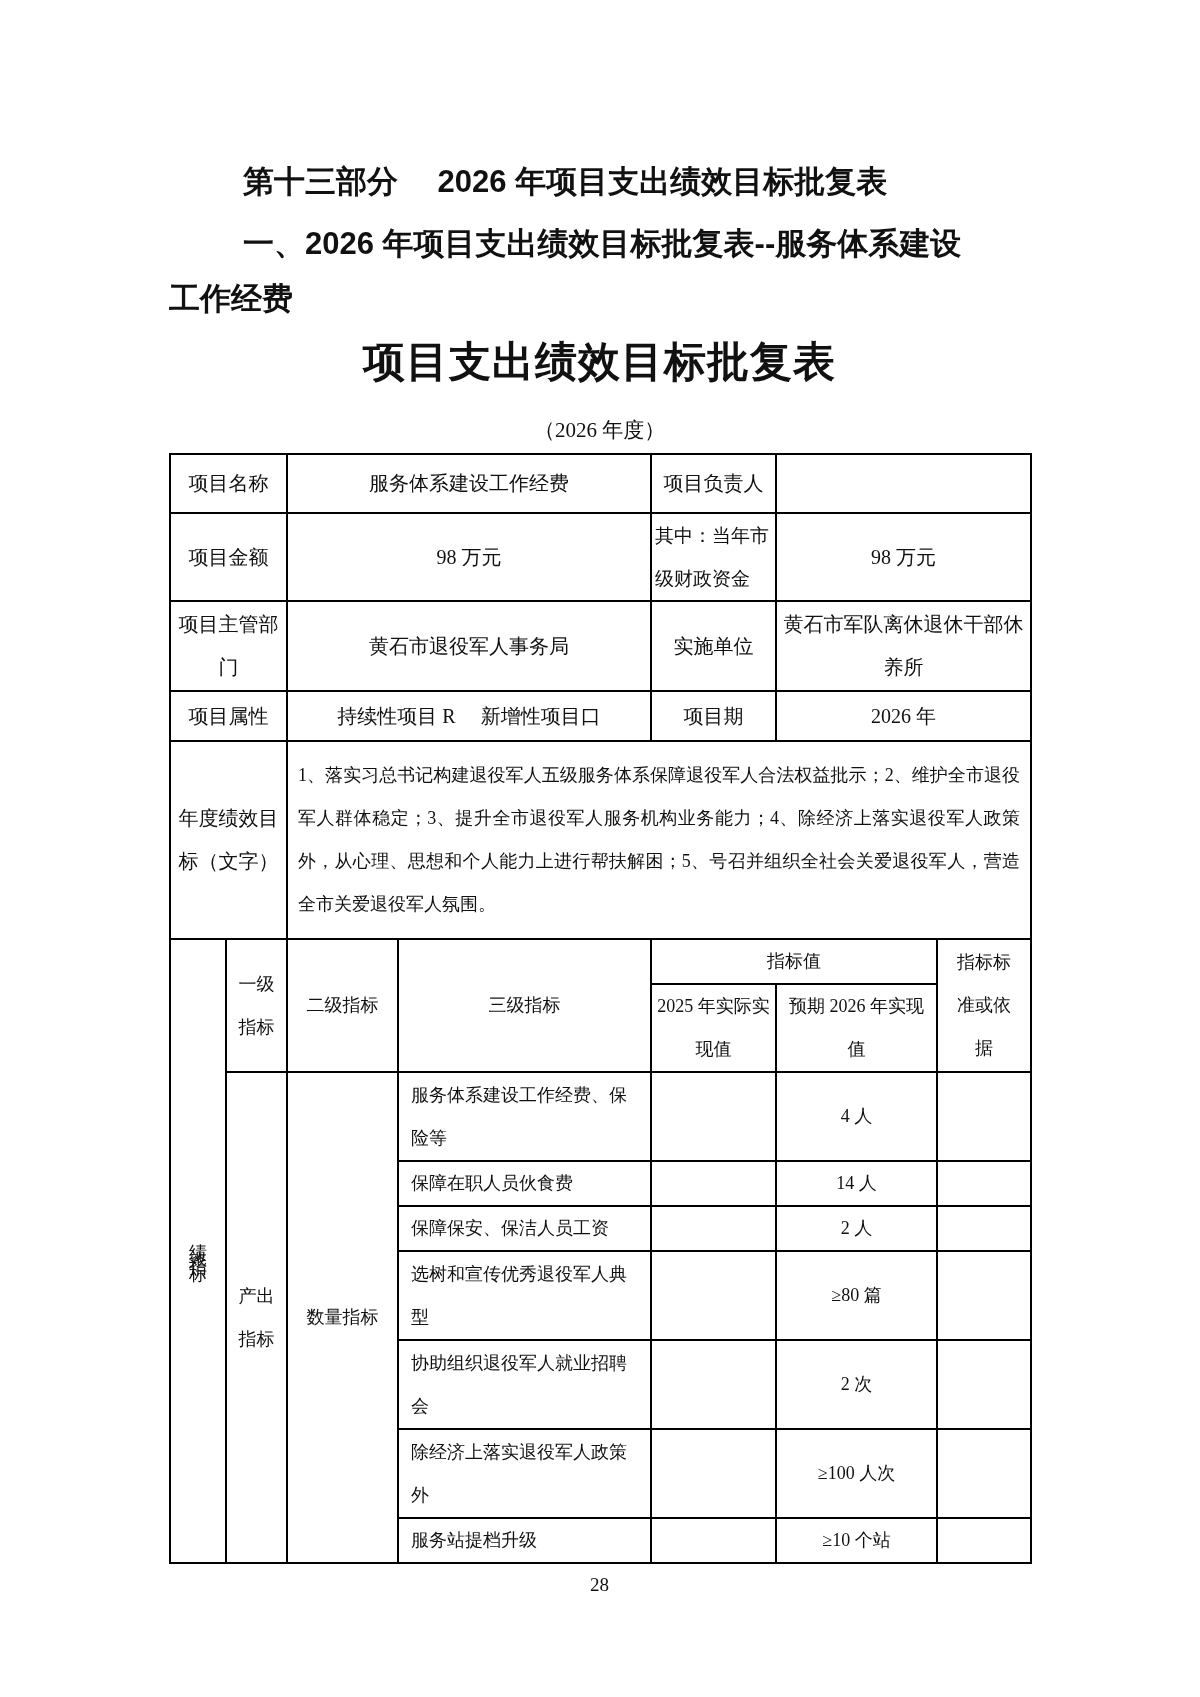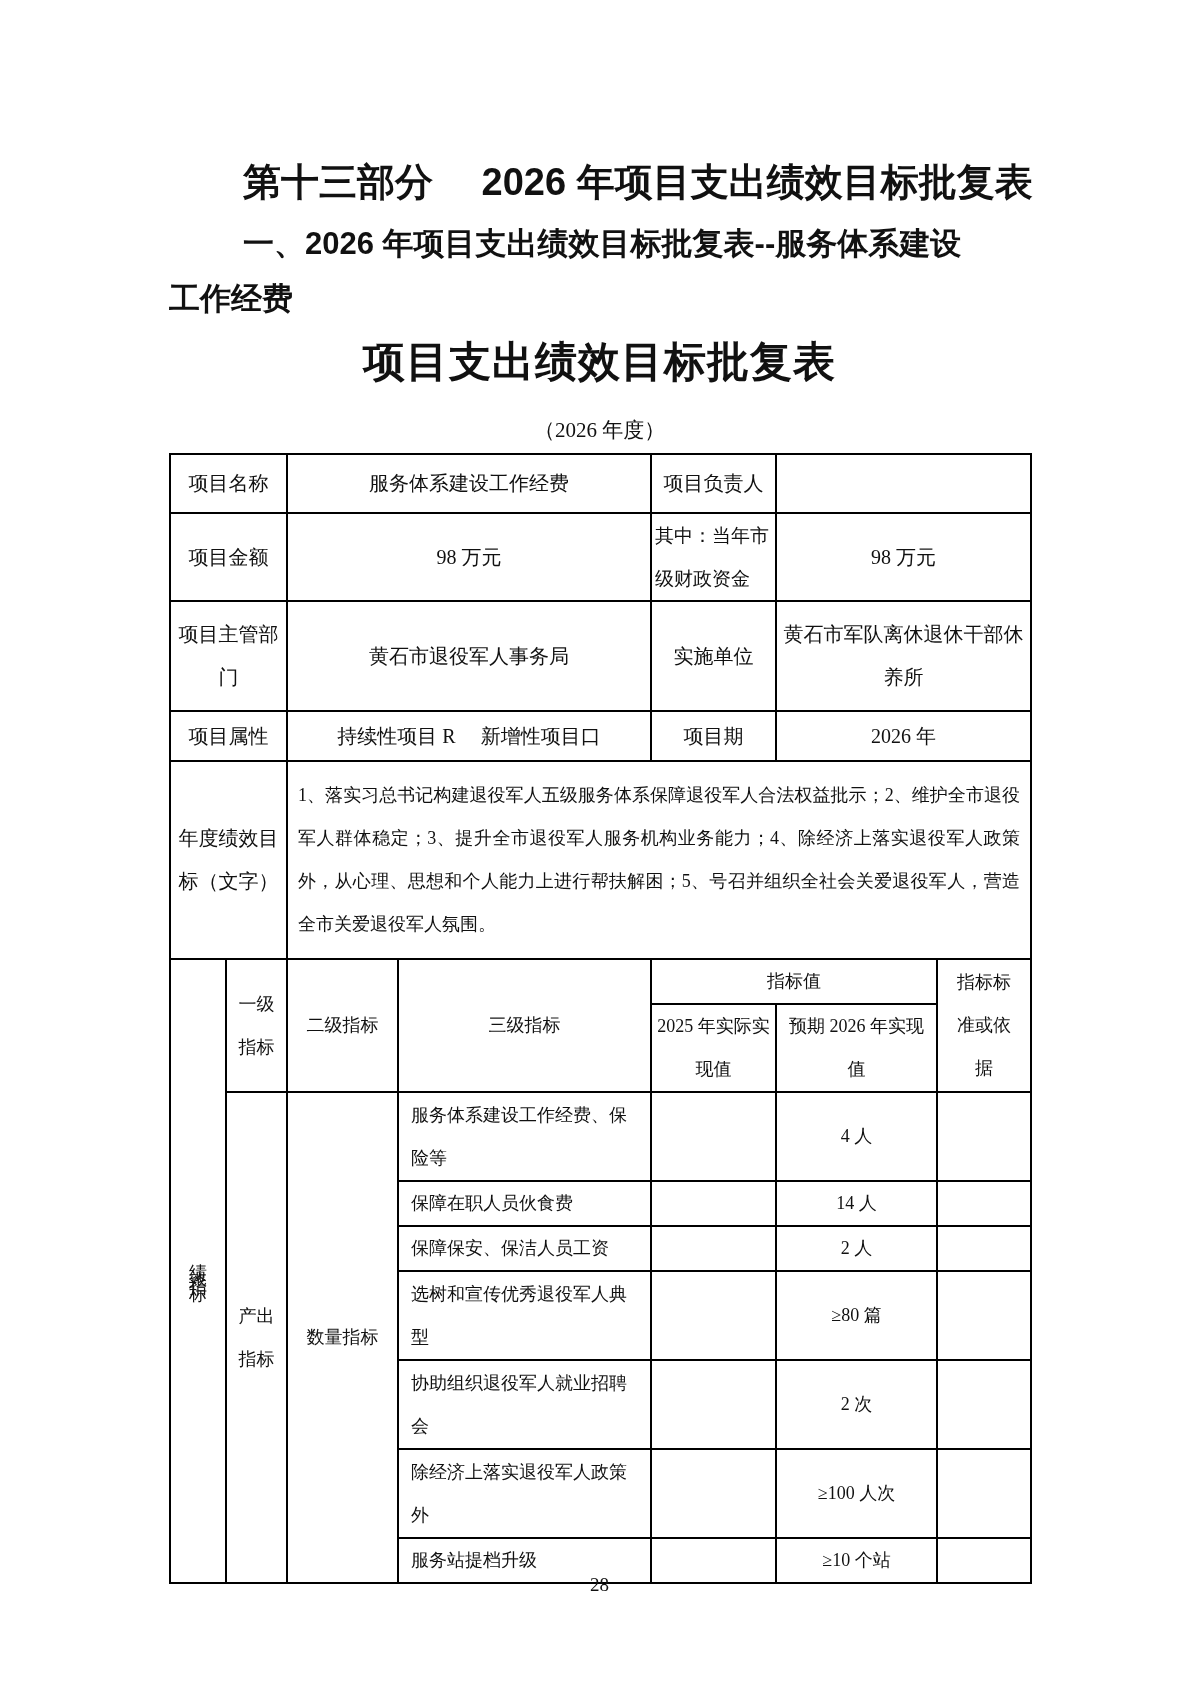--- a/index.html
+++ b/index.html
@@ -12,21 +12,21 @@
     background: #ffffff;
     color: #111;
     font-family: "Liberation Serif", "DejaVu Serif", serif;
     overflow: hidden;
   }
   .h1 {
     position: absolute;
     left: 169px; top: 162px; width: 900px;
     font-family: "Liberation Sans", "DejaVu Sans", sans-serif;
     font-weight: 700;
-    font-size: 38px;
+    font-size: 31px;
     line-height: 40px;
     text-indent: 74px;
     white-space: nowrap;
   }
   .h2 {
     position: absolute;
     left: 169px; top: 216px; width: 805px;
     font-family: "Liberation Sans", "DejaVu Sans", sans-serif;
     font-weight: 700;
     font-size: 31px;
@@ -64,21 +64,21 @@
     line-height: 2.15;
     overflow: hidden;
   }
   
   .tbl-info col.c1 { width: 117px; }
   .tbl-info col.c2 { width: 364px; }
   .tbl-info col.c3 { width: 125px; }
   .tbl-info col.c4 { width: 255px; }
   .tbl-info tr.r1 { height: 59px; }
   .tbl-info tr.r2 { height: 88px; }
-  .tbl-info tr.r3 { height: 110px; }
+  .tbl-info tr.r3 { height: 90px; }
   .tbl-info tr.r4 { height: 50px; }
   .tbl-info tr.r5 { height: 180px; }
   .cell-zhongqi { font-size: 19px; padding: 0 3px; text-align: left; line-height: 43px; margin-left: 10px; }
   .cell-goal {
     text-align: justify;
     font-size: 18px;
     line-height: 43px;
     padding: 12px 10px;
   }
   

